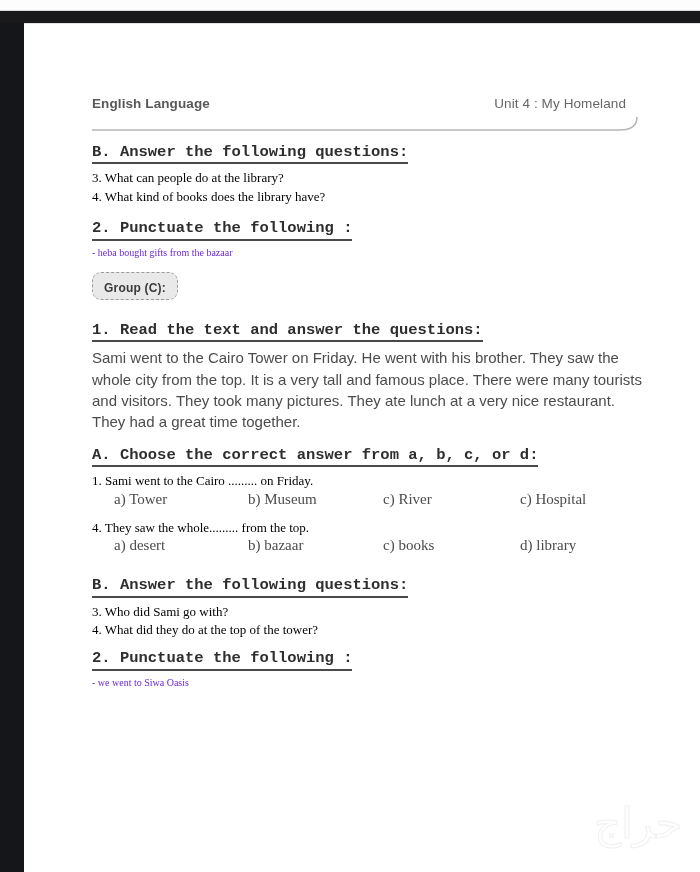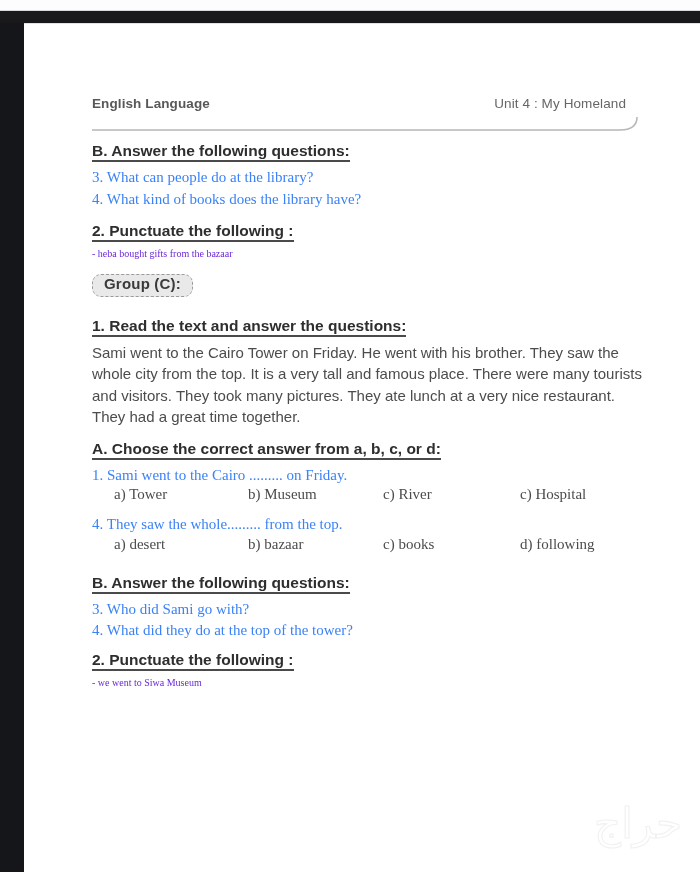--- a/index.html
+++ b/index.html
@@ -91,36 +91,36 @@
 
   
   .content {
     position: absolute;
     left: 68px;
     top: 118px;
     width: 560px;
   }
 
   .heading {
-    font-family: Liberation Sans, sans-serif;
+    font-family: Liberation Mono, monospace;
     font-weight: bold;
     font-size: 15.5px;
     color: #2e2e2e;
     display: inline-block;
     border-bottom: 2px solid #4a4a4a;
     padding-bottom: 1px;
     line-height: 1.12;
     white-space: nowrap;
   }
   .heading-row { margin-bottom: 5px; }
 
   .qline {
     font-family: "Liberation Serif", serif;
-    font-size: 15px;
-    color: #3b82f6;
+    font-size: 13px;
+    color: #000000;
     line-height: 1.42;
     white-space: nowrap;
   }
 
   .passage {
     font-family: Liberation Sans, sans-serif;
     font-size: 15px;
     color: #4c4c4c;
     line-height: 1.43;
     text-align: left;
@@ -133,23 +133,23 @@
     color: #6d28d9;
     line-height: 1.42;
   }
 
   
   .group-badge {
     display: inline-block;
     background: #e9e9e9;
     border: 1.5px dashed #9a9a9a;
     border-radius: 9px;
-    padding: 0 11px 4px 11px;
+    padding: 8px 11px 4px 11px;
     font-family: "Liberation Sans", sans-serif;
-    font-size: 15px;
+    font-size: 12px;
     font-weight: bold;
     color: #3a3a3a;
     letter-spacing: 0.2px;
   }
 
   
   .opt-row {
     position: relative;
     height: 22px;
     font-family: "Liberation Serif", serif;
@@ -243,37 +243,37 @@
           <span class="opt opt-d">c) Hospital</span>
         </div>
 
         <div class="sp-6"></div>
 
         <div class="qline">4. They saw the whole......... from the top.</div>
         <div class="opt-row">
           <span class="opt opt-a">a) desert</span>
           <span class="opt opt-b">b) bazaar</span>
           <span class="opt opt-c">c) books</span>
-          <span class="opt opt-d">d) following</span>
+          <span class="opt opt-d">d) library</span>
         </div>
 
         <div class="sp-16"></div>
 
         <div class="heading-row">
           <span class="heading">B. Answer the following questions:</span>
         </div>
         <div class="qline">3. Who did Sami go with?</div>
         <div class="qline">4. What did they do at the top of the tower?</div>
 
         <div class="sp-9"></div>
 
         <div class="heading-row">
           <span class="heading">2.  Punctuate the following :</span>
         </div>
-        <div class="punct-line">- we went to Siwa Museum</div>
+        <div class="punct-line">- we went to Siwa Oasis</div>
 
       </div>
 
       <svg class="watermark" viewBox="0 0 200 62">
         <text x="190" y="46" text-anchor="end" font-family="DejaVu Sans, sans-serif" font-size="42" fill="#ffffff" stroke="#f0f0f0" stroke-width="1.1">حراج</text>
       </svg>
 
     </div>
   </div>
 </div>

